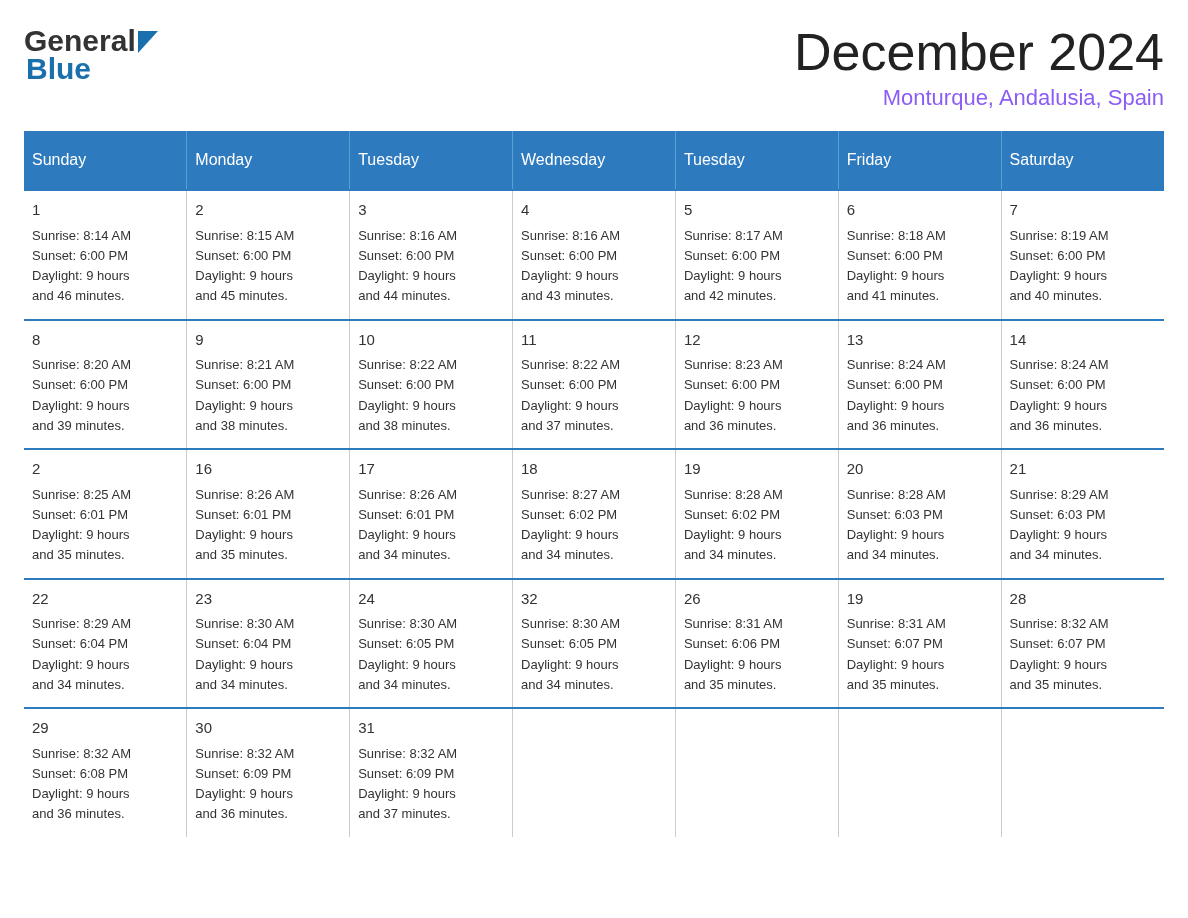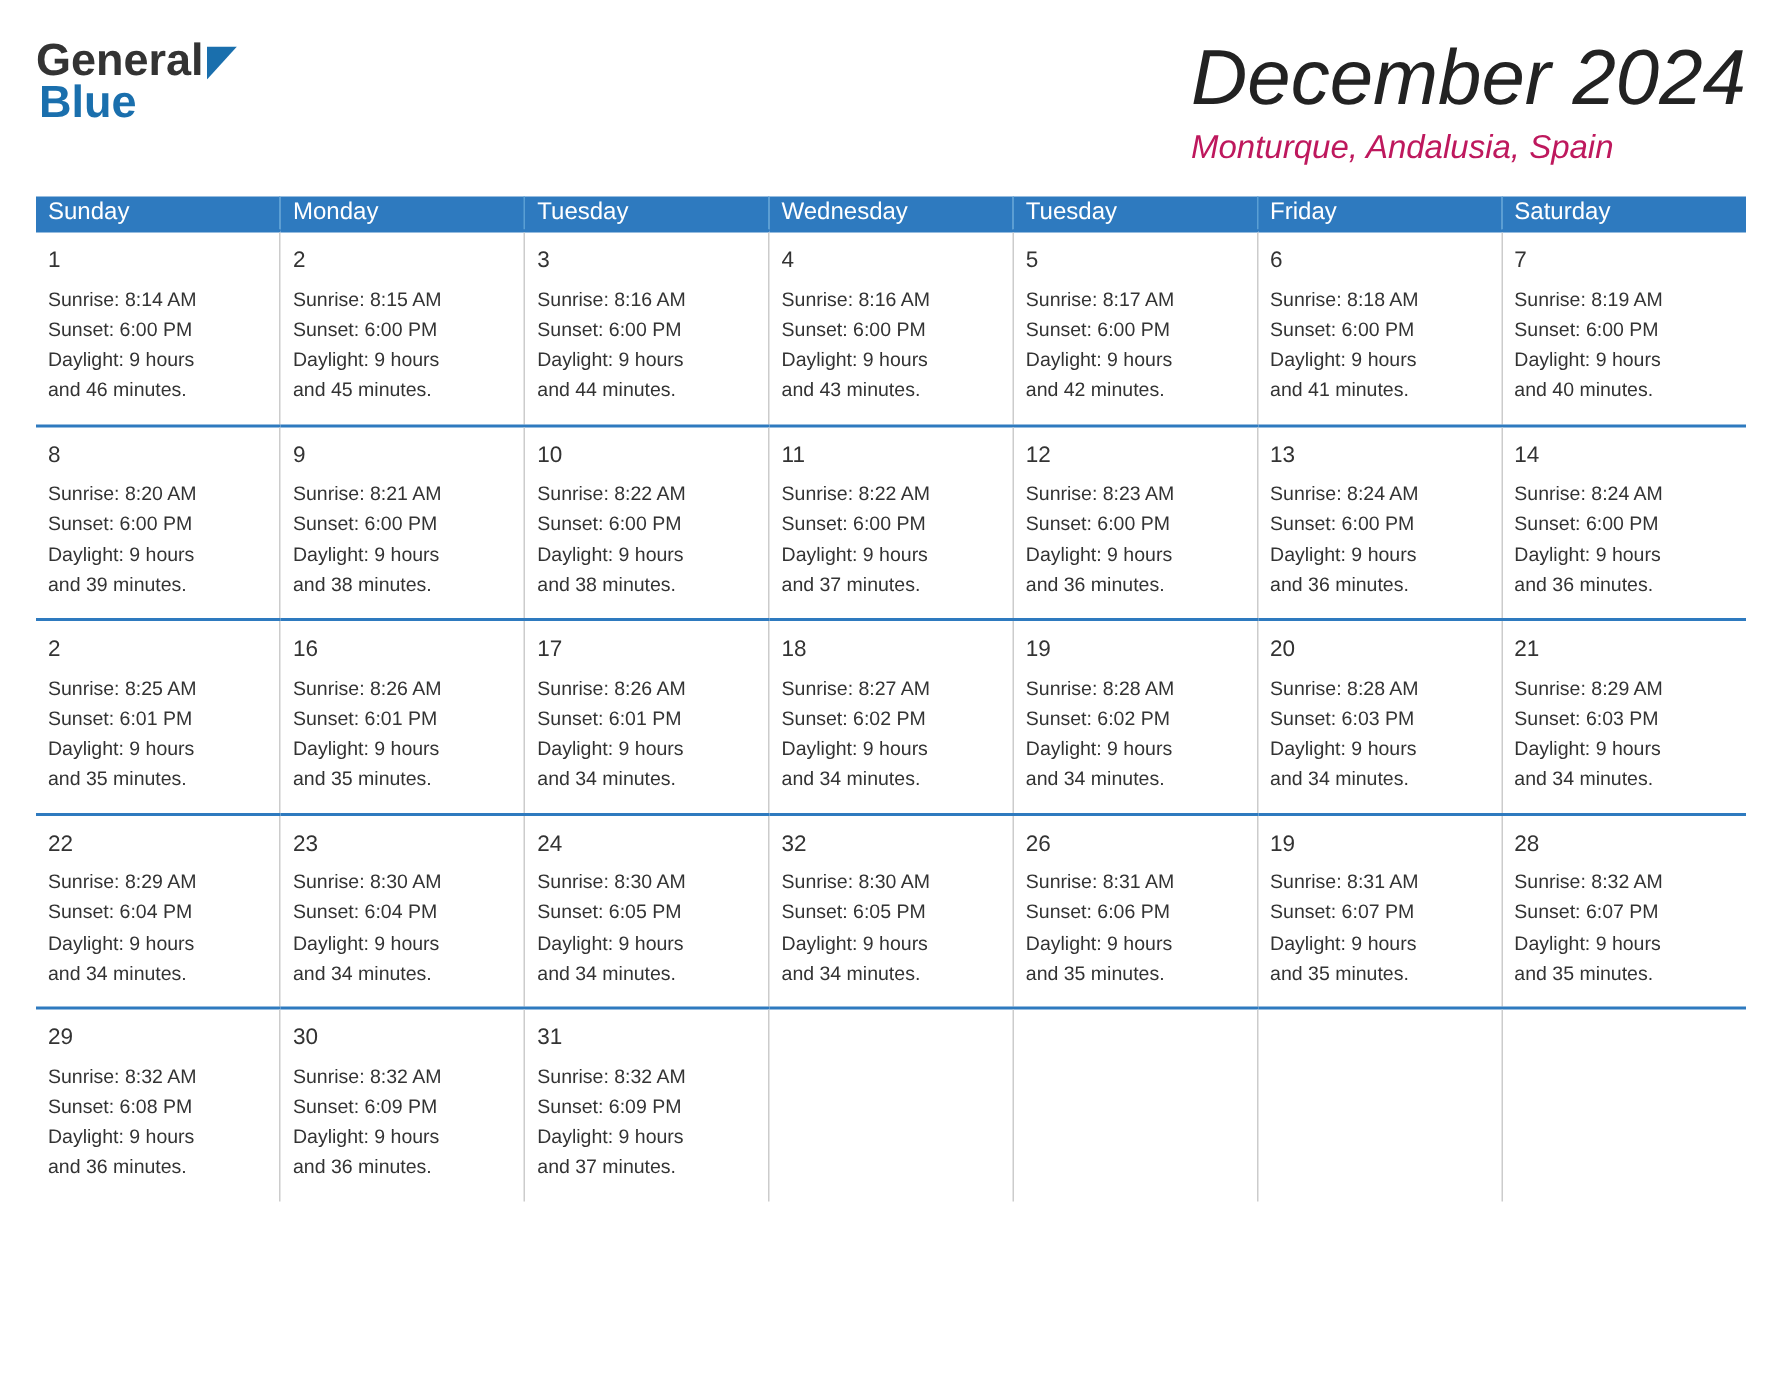--- a/index.html
+++ b/index.html
@@ -15,42 +15,42 @@
       justify-content: space-between;
       align-items: flex-start;
       margin-bottom: 20px;
     }
     .logo-area {
       display: flex;
       flex-direction: column;
       align-items: flex-start;
     }
     .title-area {
-      font-style: italic;
+      text-align: right;
     }
     .main-title {
       font-size: 52px;
       font-weight: normal;
       color: #222;
       line-height: 1.1;
     }
     .subtitle {
       font-size: 22px;
-      color: #be185d;
+      color: #8b5cf6;
       margin-top: 4px;
     }
     table {
       width: 100%;
       border-collapse: collapse;
       font-size: 13.5px;
     }
     thead tr th {
       background-color: #2e7abf;
       color: #fff;
-      padding: 2px 8px;
+      padding: 20px 8px;
       text-align: left;
       font-size: 16px;
       font-weight: normal;
       border-right: 1px solid #5a9fd4;
     }
     thead tr th:last-child {
       border-right: none;
     }
     tbody tr td {
       vertical-align: top;

